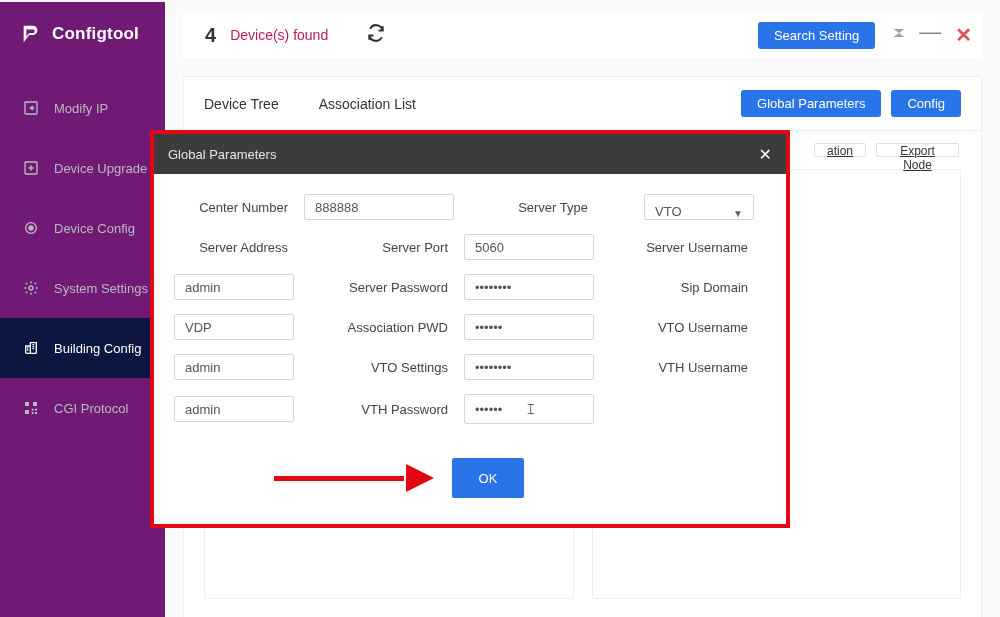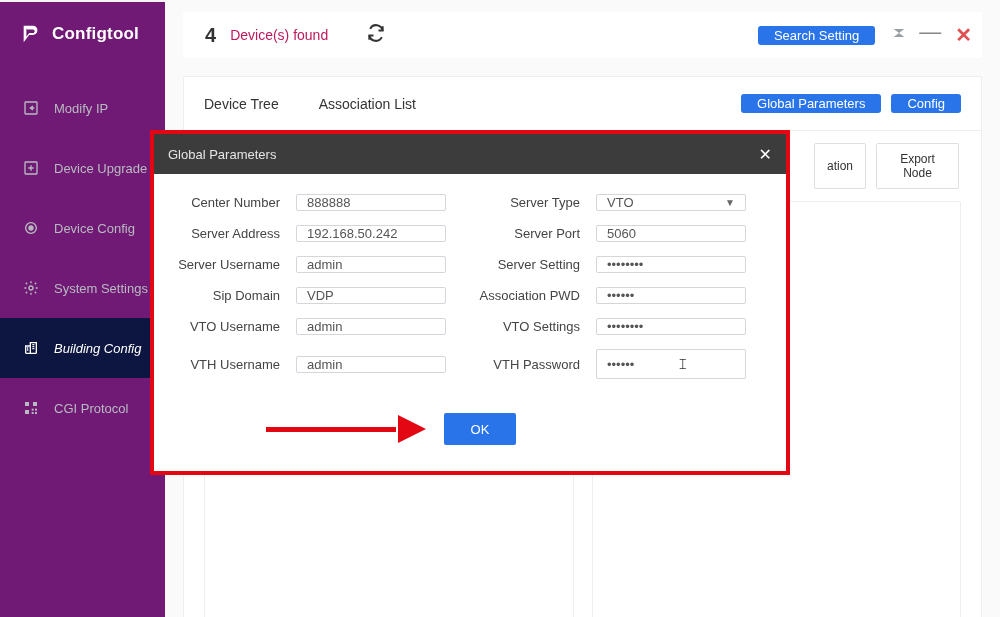--- a/index.html
+++ b/index.html
@@ -15,40 +15,40 @@
       height: 64px; padding-left: 20px;
       color: #fff; font-weight: 700; font-size: 17px; letter-spacing: .2px;
     }
     .brand svg { flex: 0 0 auto; }
     .nav { margin-top: 12px; }
     .nav-item {
       display: flex; align-items: center; gap: 14px;
       height: 60px; padding-left: 22px;
       font-size: 13px; color: #b7bbc0; cursor: pointer;
     }
-    .nav-item.active { background: #0c1640; color: #fff; font-style: italic; }
+    .nav-item.active { background: #0c1640; color: #fff; }
     .nav-item .nav-icon { width: 18px; display: flex; justify-content: center; }
 
     
     .main {
       position: absolute; left: 165px; top: 0; right: 0; bottom: 0;
       background: #fafafa;
       padding: 12px 18px;
     }
 
     .topbar {
       display: flex; align-items: center; height: 46px; padding: 0 4px;
       background: #fff; border-radius: 2px;
     }
     .topbar .count { font-size: 20px; color: #333; margin-left: 18px; margin-right: 14px; font-weight: 600;}
     .topbar .found { color: #be185d; font-size: 14px; }
     .topbar .refresh { margin-left: 38px; cursor: pointer; }
     .topbar .spacer { flex: 1; }
     .btn-blue {
-      background: #2a74ea; color: #fff; border: none; height: 19px; padding: 0 16px;
+      background: #2a74ea; color: #fff; border: none; height: 27px; padding: 0 16px;
       border-radius: 3px; font-size: 13px; cursor: pointer;
     }
     .topbar .sort { margin-left: 16px; cursor: pointer; }
     .topbar .min { margin-left: 12px; color: #888; cursor: pointer; font-size: 22px; padding-bottom:6px;}
     .topbar .close-x { margin-left: 14px; margin-right: 6px; color: #e05050; font-size: 20px; font-weight: 700; cursor: pointer; }
 
     
     .card {
       background: #fff; border: 1px solid #eee; border-radius: 2px;
       margin-top: 18px; padding-bottom: 20px;
@@ -64,71 +64,72 @@
     }
     .tabs-row .spacer { flex: 1; }
     .tabs-row .btn-blue { margin-left: 10px; }
 
     .tools-row {
       display: flex; align-items: center; gap: 10px;
       padding: 12px 20px;
     }
     .btn-outline {
       background: #fff; border: 1px solid #dcdfe3; color: #333;
-      height: 46px; padding: 0 12px; border-radius: 2px; font-size: 12px; cursor: pointer;
+      height: 14px; padding: 0 12px; border-radius: 2px; font-size: 12px; cursor: pointer; text-decoration: underline;
     }
 
     .panels {
       display: flex; gap: 18px; padding: 0 20px;
     }
     .panel {
       flex: 1; height: 430px; border: 1px solid #eee; border-radius: 2px;
     }
 
     
     .modal-wrap {
       position: absolute; left: 150px; top: 130px; width: 640px;
       background: #fff; border: 4px solid #e30613;
     }
     .modal-header {
       height: 40px; background: #3c3c3c; color: #e6e6e6;
       display: flex; align-items: center; justify-content: space-between;
       padding: 0 14px; font-size: 13px;
     }
     .modal-header .close { color: #fff; font-size: 16px; cursor: pointer; }
-    .modal-body { padding: 20px 12px 26px; }
+    .modal-body { padding: 20px 20px 26px; }
     .form-grid {
       display: grid; grid-template-columns: 120px 150px 130px 150px;
       column-gap: 10px; row-gap: 14px; align-items: center;
     }
     .form-grid label {
       font-size: 13px; color: #444; text-align: right; padding-right: 6px;
     }
     .form-grid input, .form-grid .select {
-      height: 17px; border: 1px solid #d3d6da; border-radius: 2px;
+      height: 26px; border: 1px solid #d3d6da; border-radius: 2px;
       padding: 0 10px; font-size: 13px; color: #555; background: #fff;
     }
     .select {
-      display: flex; align-items: center; justify-content: space-between;
+      display: flex; align-items: flex-end; justify-content: space-between;
       cursor: pointer;
+      margin-left: 40px;
     }
     .select .caret { font-size: 10px; color: #666; }
     .modal-footer {
       display: flex; align-items: center; gap: 18px;
       margin-top: 34px; padding-left: 100px;
     }
     .arrow-annot { position: relative; width: 160px; height: 20px; }
     .arrow-line { position: absolute; left: 0; top: 8px; width: 130px; height: 5px; background: #e30613; }
     .arrow-head {
       position: absolute; right: 0; top: -4px;
       border-left: 28px solid #e30613; border-top: 14px solid transparent; border-bottom: 14px solid transparent;
     }
     .ok-btn {
       background: #2a74ea; color: #fff; border: none;
-      height: 32px; width: 72px; border-radius: 2px; font-size: 13px; cursor: pointer;
+      height: 40px; width: 72px; border-radius: 2px; font-size: 13px; cursor: pointer;
     }
   </style>
 </head>
 <body>
 
 <aside class="sidebar">
   <div class="brand">
     <svg width="22" height="22" viewBox="0 0 24 24" fill="#fff">
         <path d="M4 3h10c3 0 5 2 5 5s-2 5-5 5h-4l-6 8V3zm3 3v9l3-4h4c1 0 2-1 2-2s-1-2-2-2H8l-1-1z"></path>
       </svg>
@@ -259,27 +260,26 @@
 
       <label>Center Number</label>
       <input value="888888" style="">
       <label>Server Type</label>
       <div class="select">
         <span>VTO</span>
         <span class="caret">▼</span>
       </div>
 
       <label>Server Address</label>
-      <input value="192.168.50.242" style="">
       <label>Server Port</label>
       <input value="5060" style="">
 
       <label>Server Username</label>
       <input value="admin" style="">
-      <label>Server Setting</label>
+      <label>Server Password</label>
       <input value="••••••••" style="">
 
       <label>Sip Domain</label>
       <input value="VDP" style="">
       <label>Association PWD</label>
       <input value="••••••" style="">
 
       <label>VTO Username</label>
       <input value="admin" style="">
       <label>VTO Settings</label>

